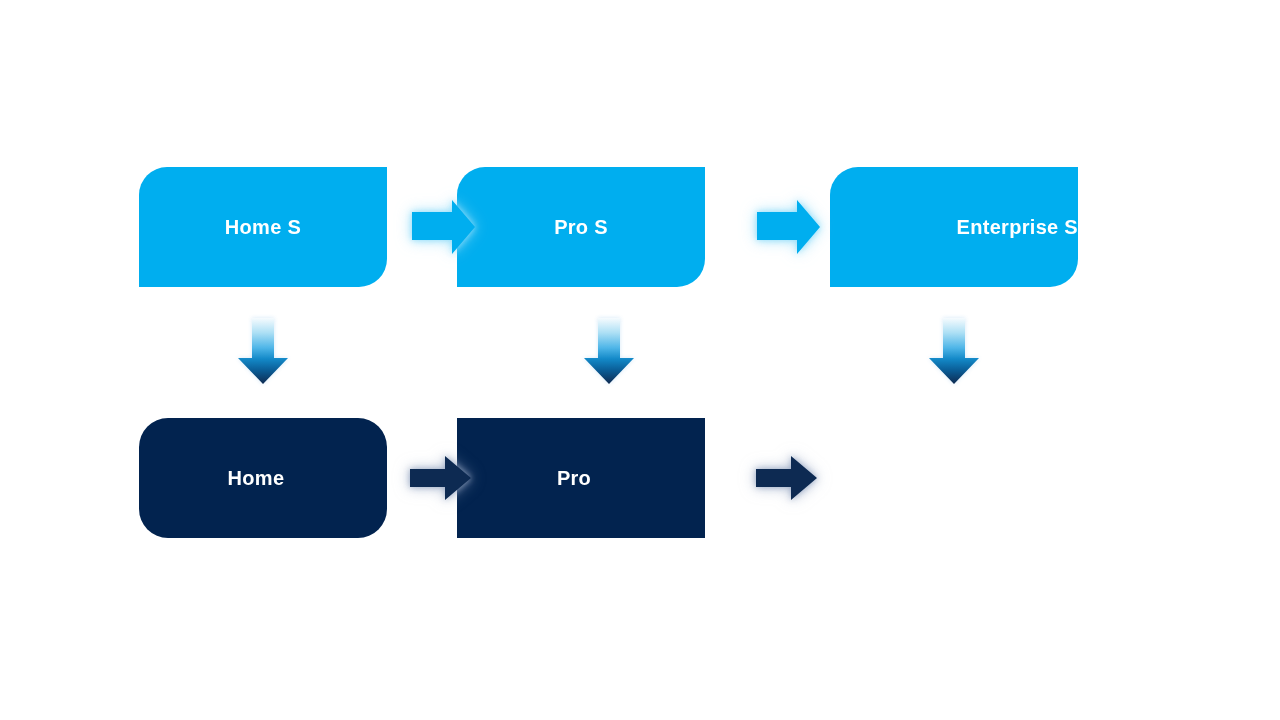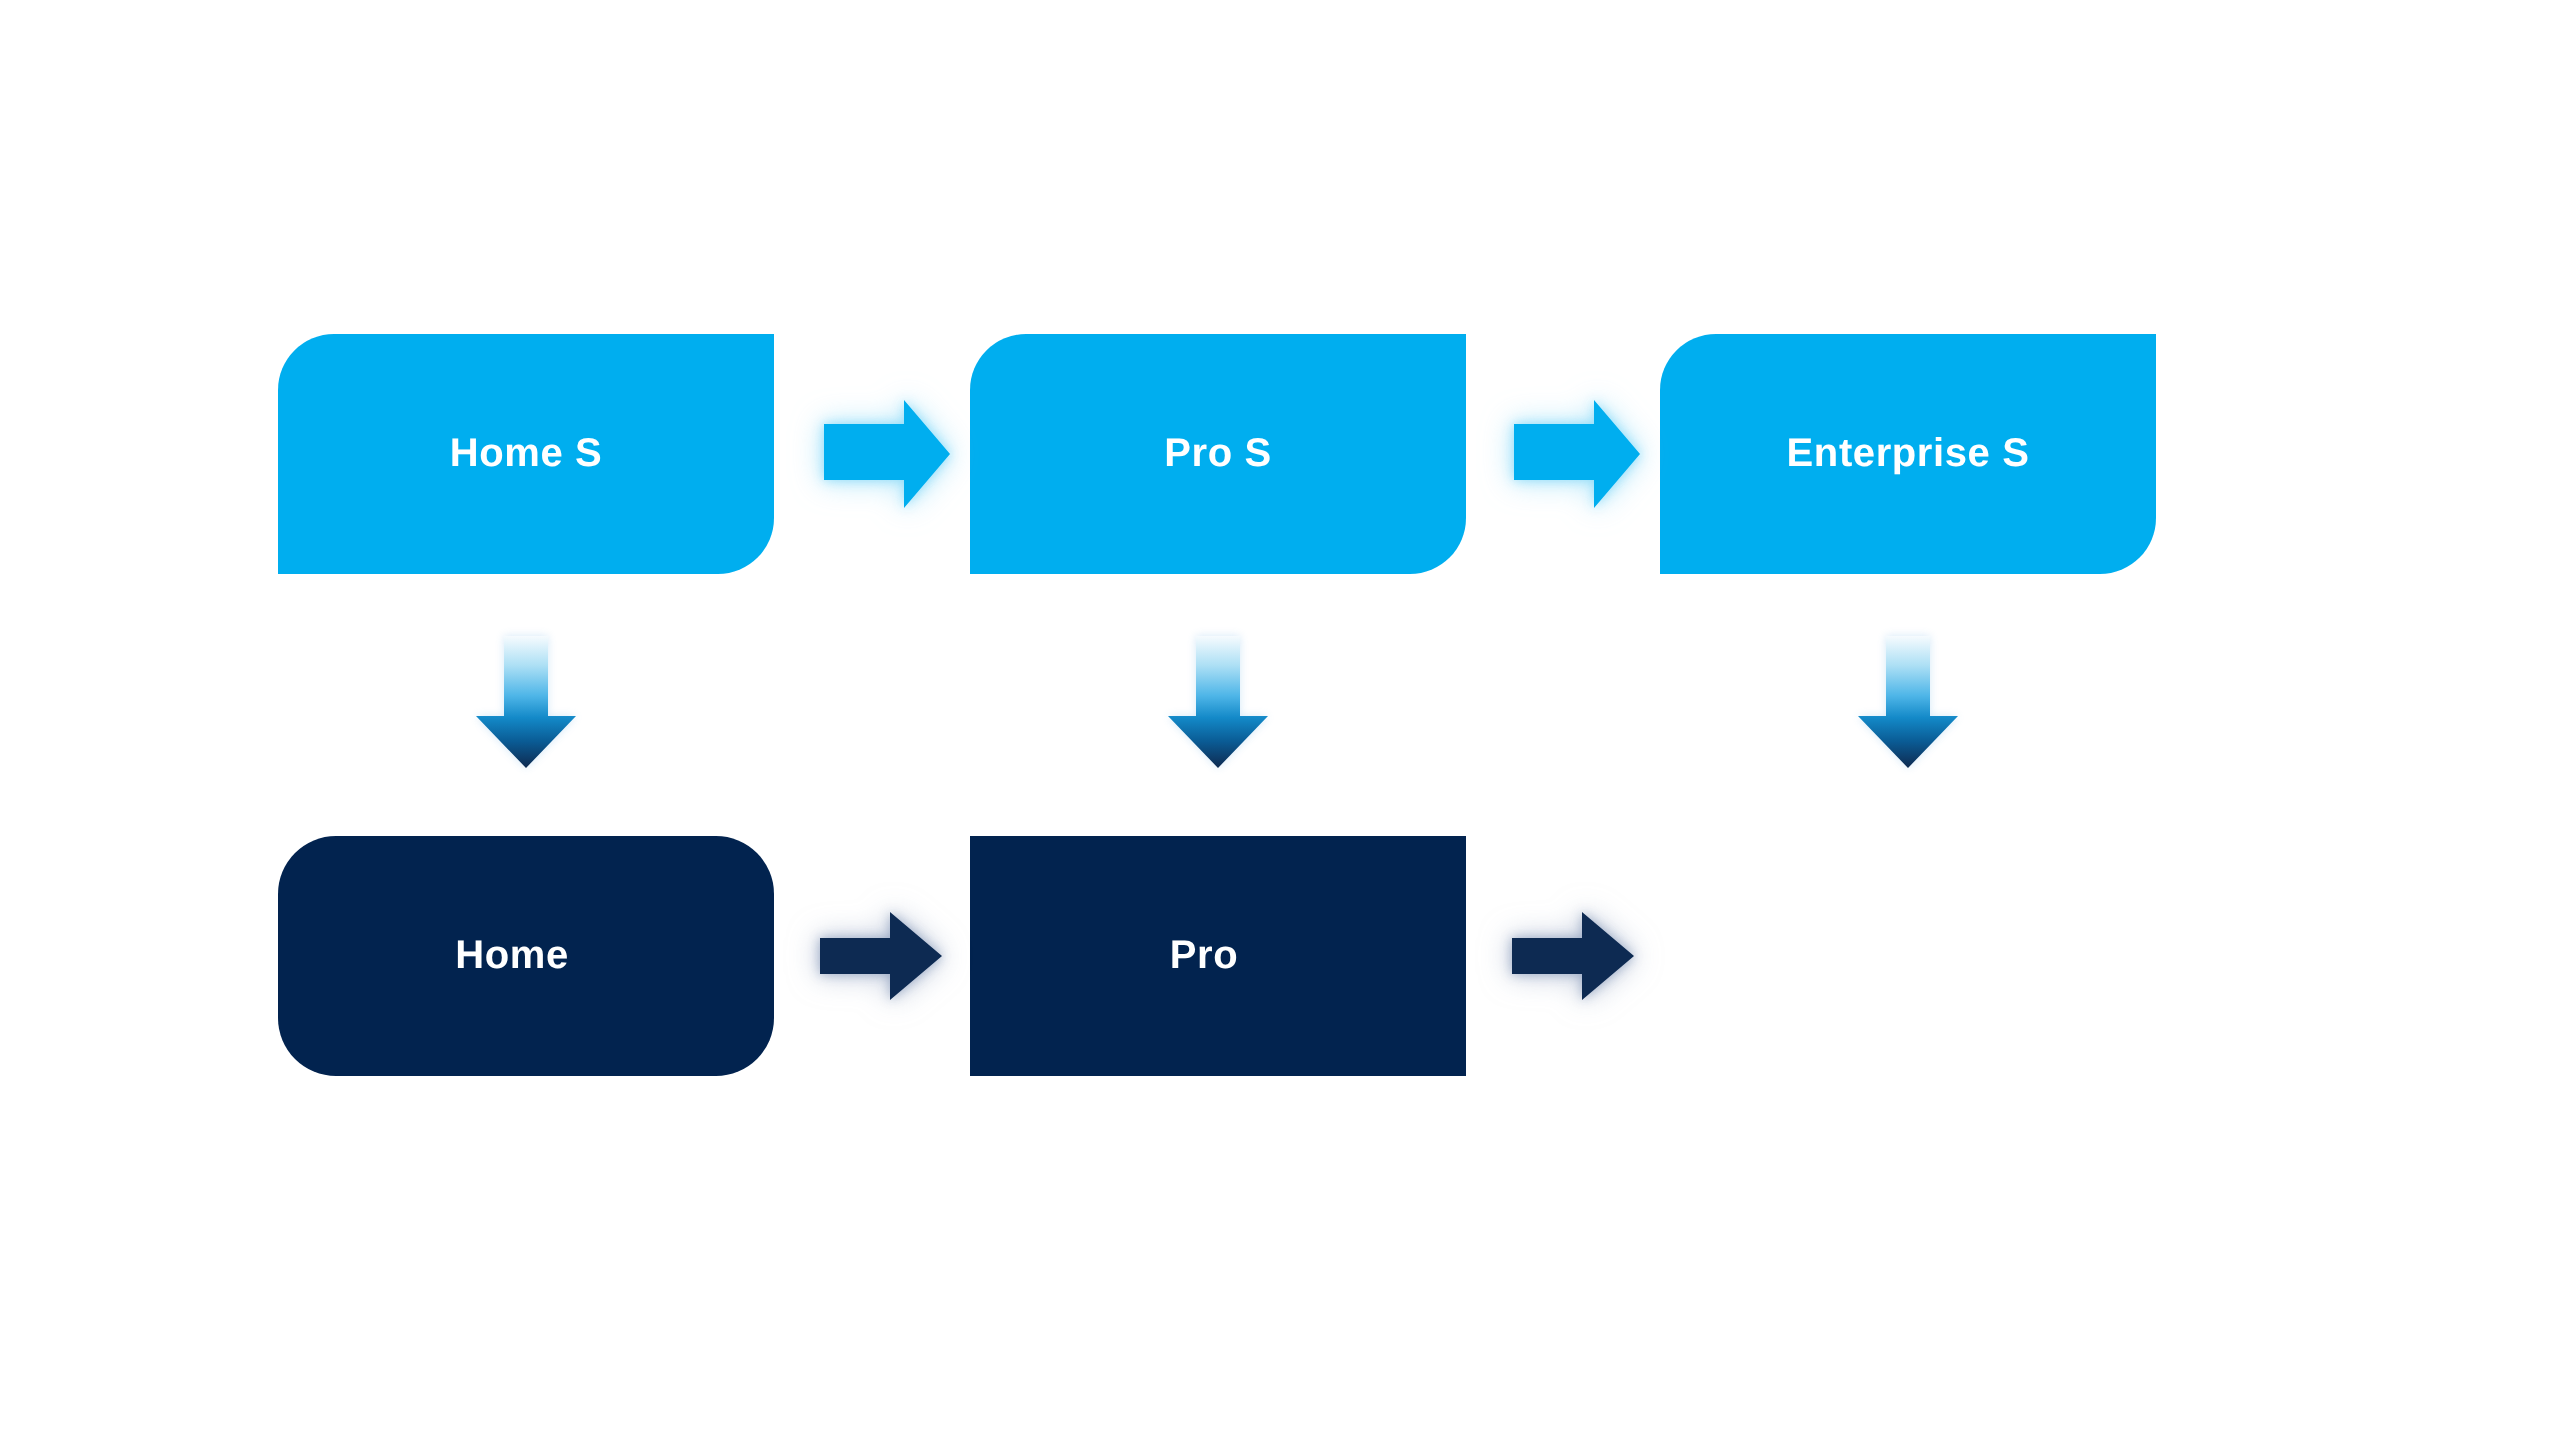--- a/index.html
+++ b/index.html
@@ -33,22 +33,22 @@
     border-radius: 28px 0 28px 0;
   }
   .box.bottom {
     top: 418px;
     background: var(--bottom-box-fill, #02234F);
   }
   .box.bottom .label {
     padding-right: 14px;
   }
   .col1 { left: 139px; border-radius: 29px; }
-  .col2 { left: 485px; text-align: center; }
-  .col3 { left: 830px; }
+  .col2 { left: 457px; text-align: center; }
+  .col3 { left: 830px; justify-content: flex-end; }
 
   .arrow { position: absolute; line-height: 0; }
 
   .arrow-light { top: 199px; color: var(--light-arrow-fill, #00AEEF); }
   .arrow-light svg {
     filter: drop-shadow(0 0 3px rgba(141, 219, 249, 0.95))
             drop-shadow(0 0 7px rgba(141, 219, 249, 0.65));
   }
   .arrow-light.g1 { left: 412px; }
   .arrow-light.g2 { left: 757px; }

